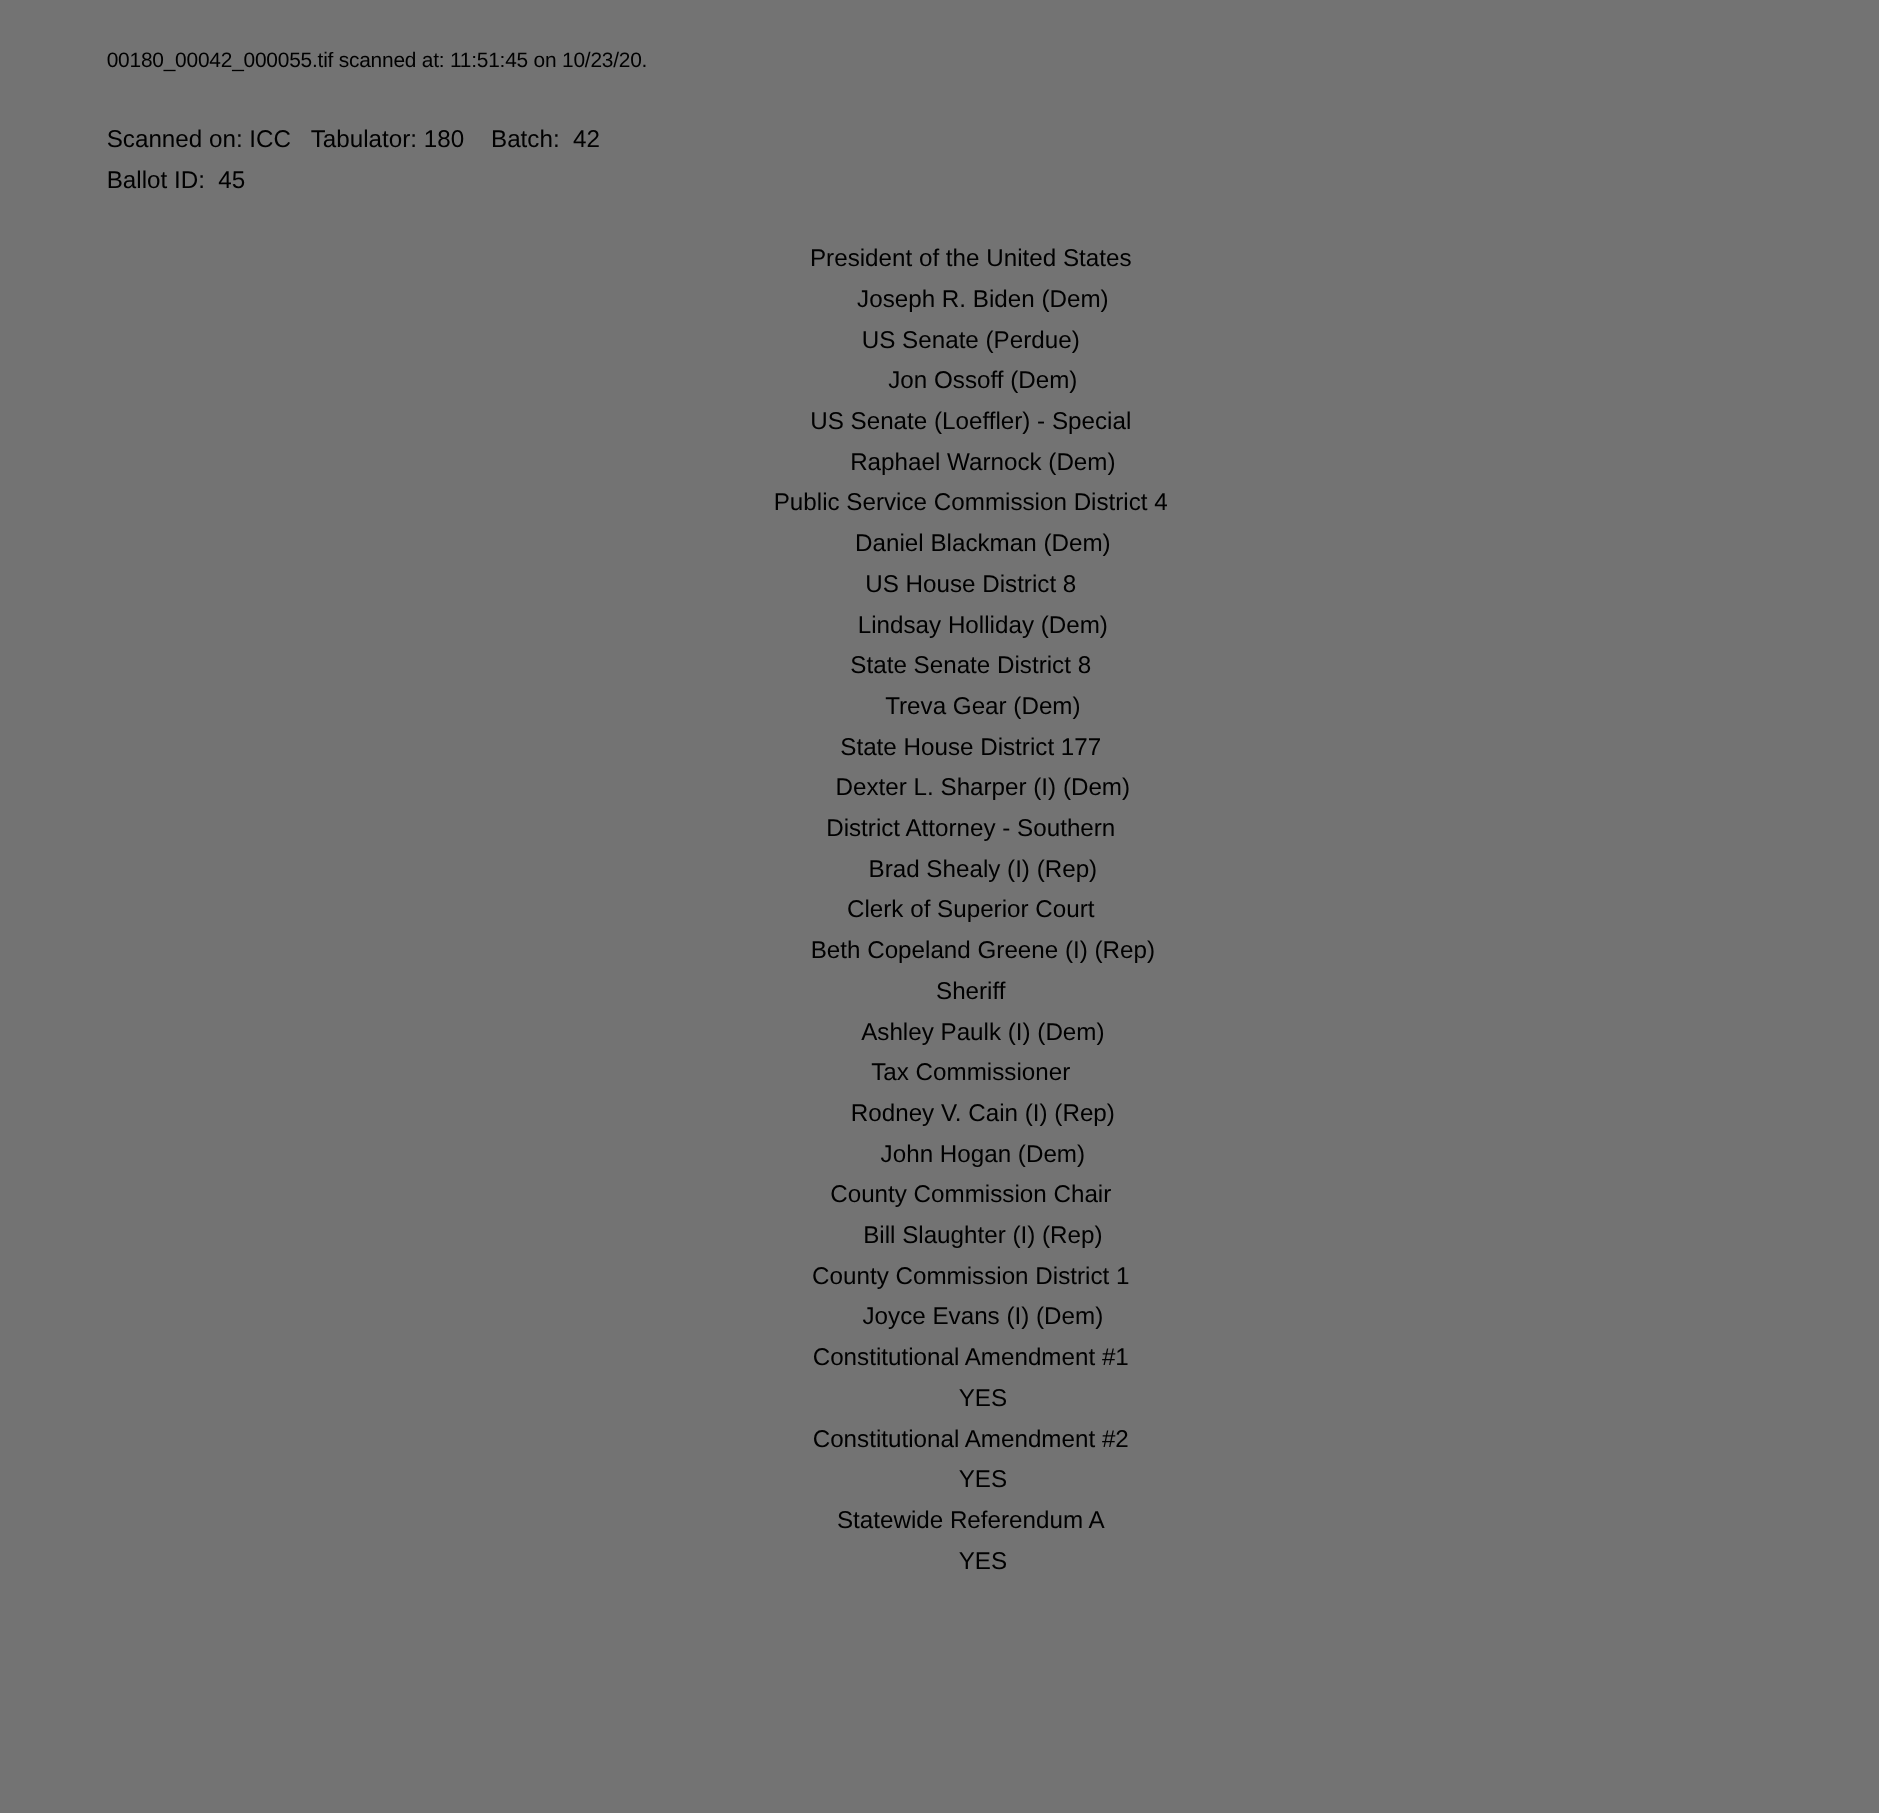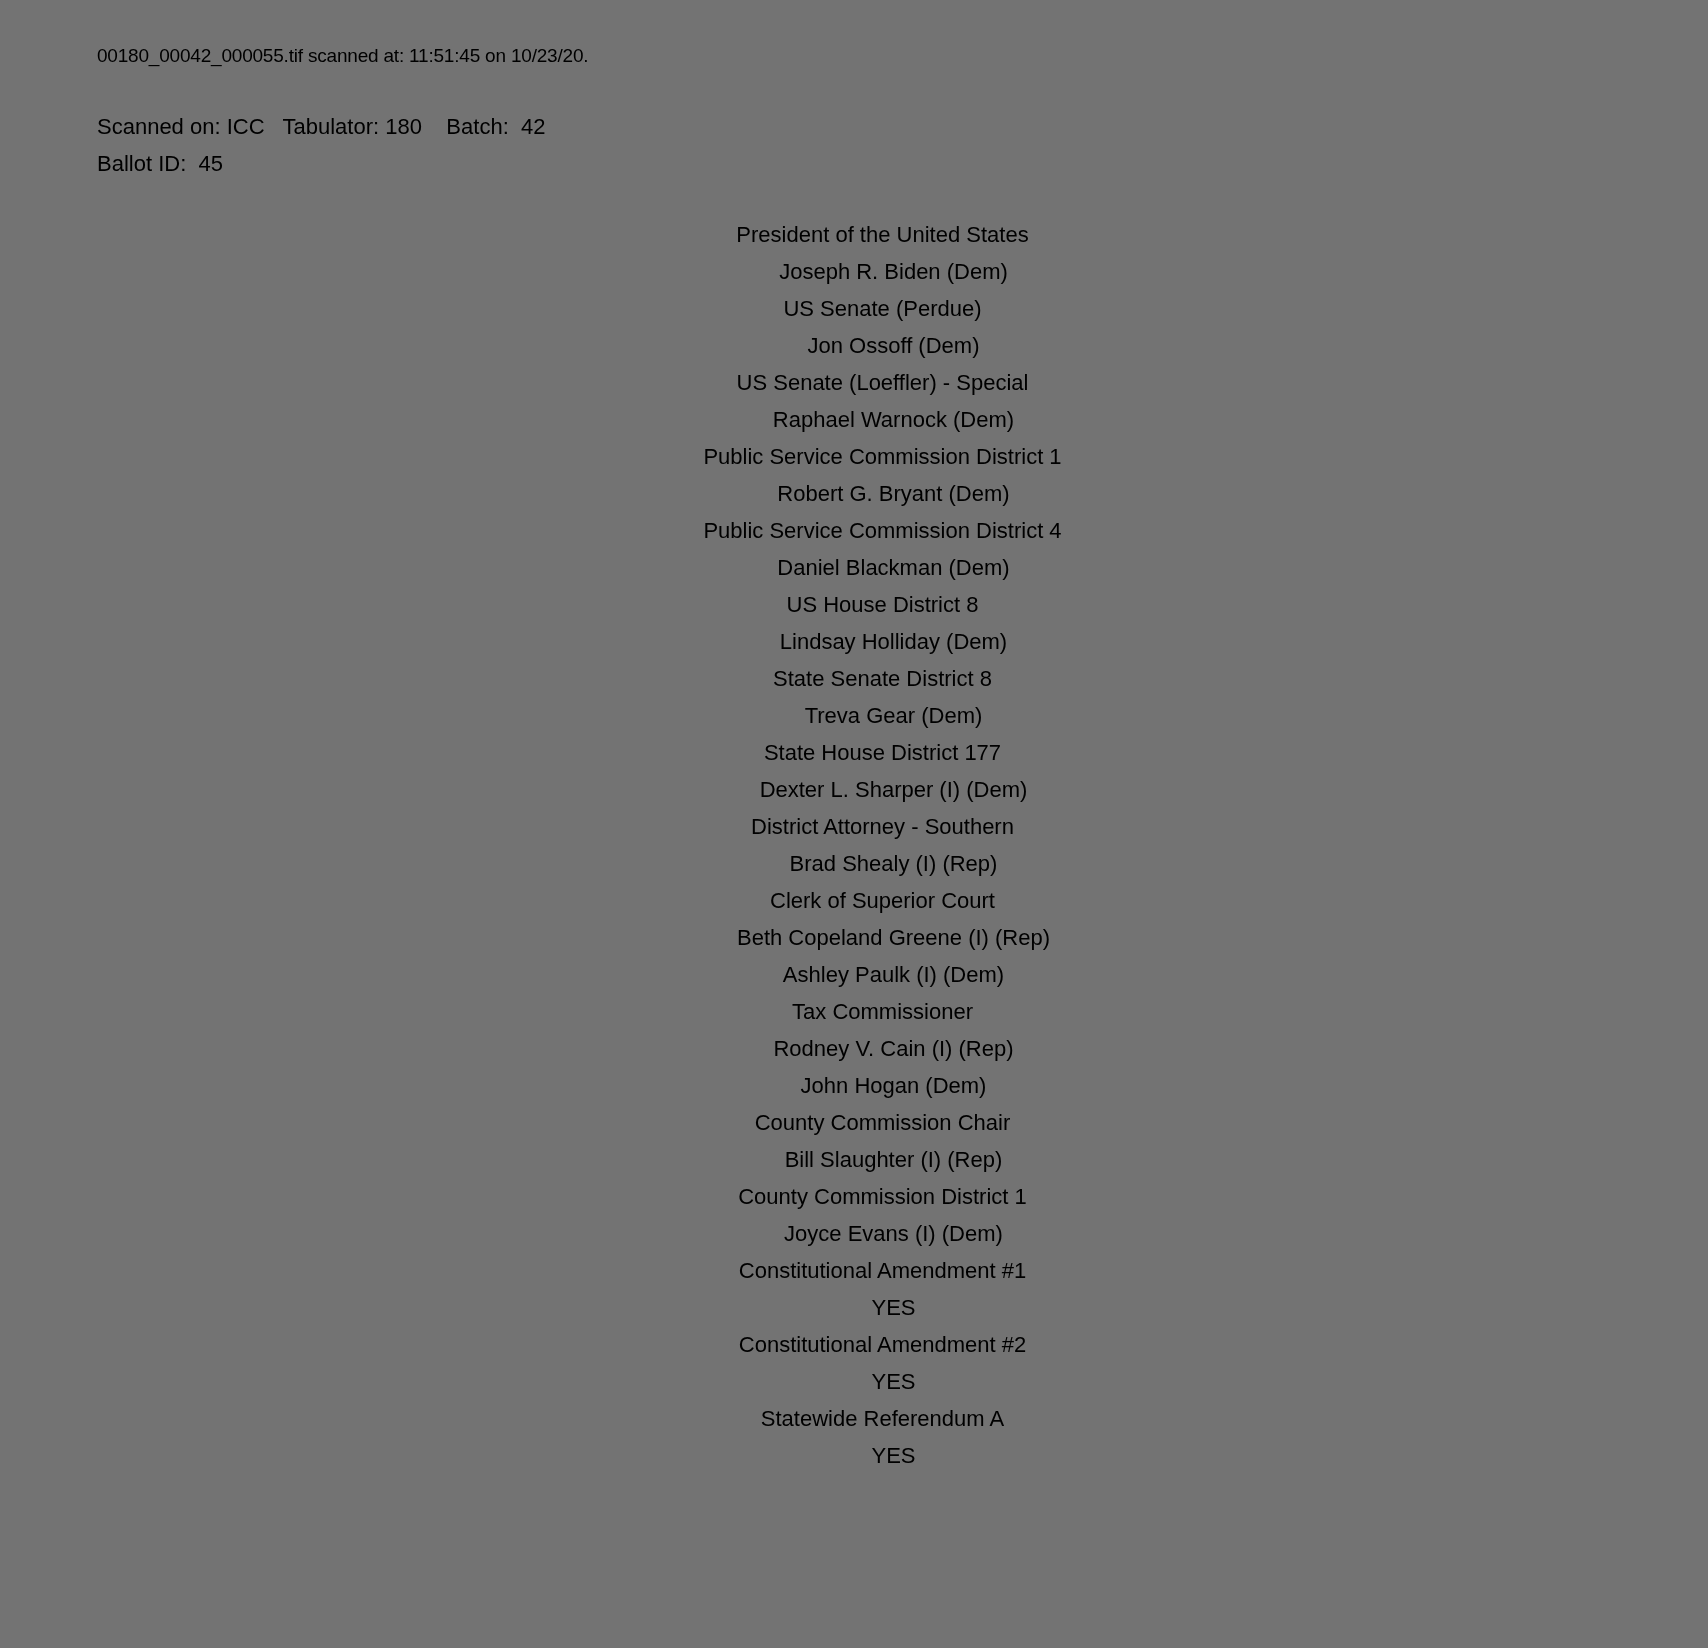--- a/index.html
+++ b/index.html
@@ -68,24 +68,20 @@
   <div class="contest-row">
     <div class="line contest-name">US Senate (Perdue)</div>
     <div class="line selection-name">Jon Ossoff (Dem)</div>
   </div>
 
   <div class="contest-row">
     <div class="line contest-name">US Senate (Loeffler) - Special</div>
     <div class="line selection-name">Raphael Warnock (Dem)</div>
   </div>
 
-  <div class="contest-row">
-    <div class="line contest-name">Public Service Commission District 1</div>
-    <div class="line selection-name">Robert G. Bryant (Dem)</div>
-  </div>
 
   <div class="contest-row">
     <div class="line contest-name">Public Service Commission District 4</div>
     <div class="line selection-name">Daniel Blackman (Dem)</div>
   </div>
 
   <div class="contest-row">
     <div class="line contest-name">US House District 8</div>
     <div class="line selection-name">Lindsay Holliday (Dem)</div>
   </div>
@@ -104,20 +100,21 @@
     <div class="line contest-name">District Attorney - Southern</div>
     <div class="line selection-name">Brad Shealy (I) (Rep)</div>
   </div>
 
   <div class="contest-row">
     <div class="line contest-name">Clerk of Superior Court</div>
     <div class="line selection-name">Beth Copeland Greene (I) (Rep)</div>
   </div>
 
   <div class="contest-row">
+    <div class="line contest-name">Sheriff</div>
     <div class="line selection-name">Ashley Paulk (I) (Dem)</div>
   </div>
 
   <div class="contest-row">
     <div class="line contest-name">Tax Commissioner</div>
     <div class="line selection-name">Rodney V. Cain (I) (Rep)</div>
   </div>
 
   <div class="contest-row">
     <div class="line selection-name">John Hogan (Dem)</div>

